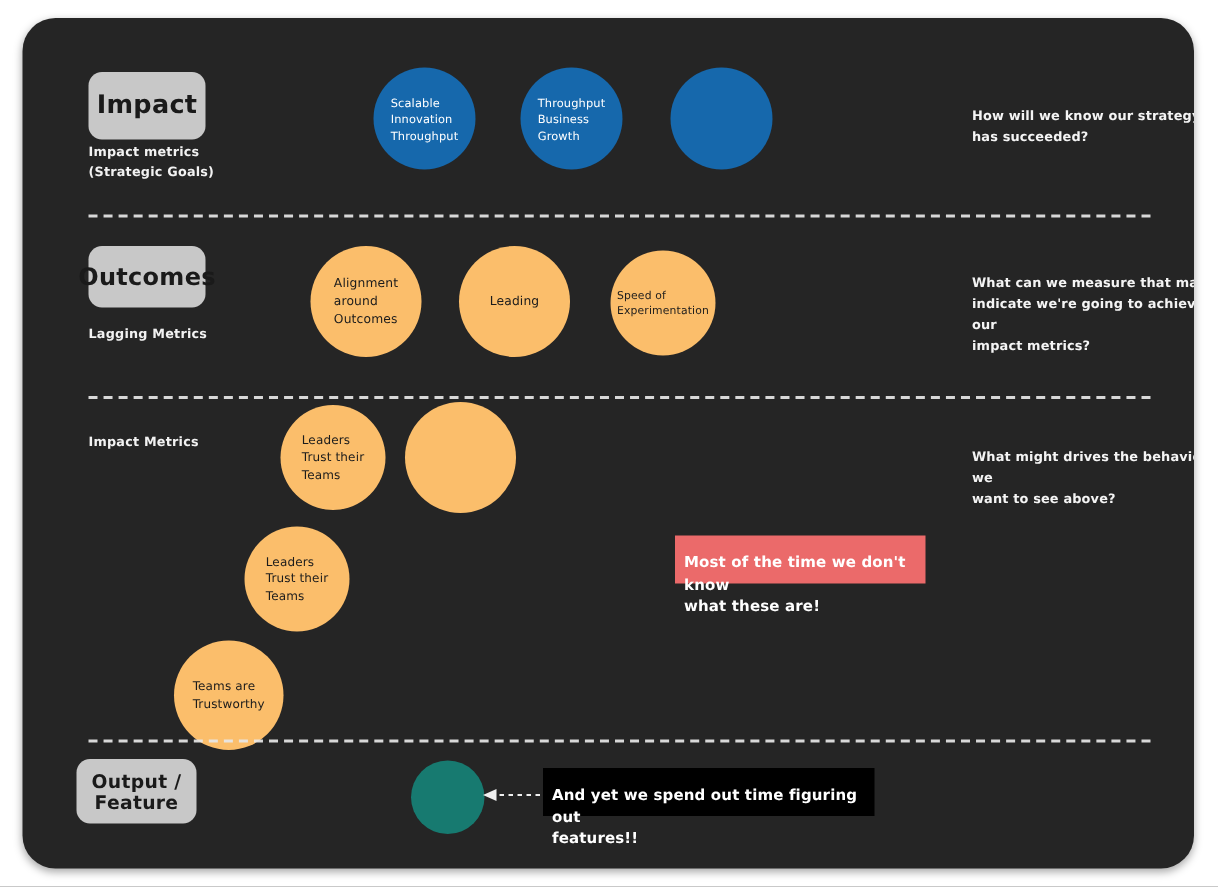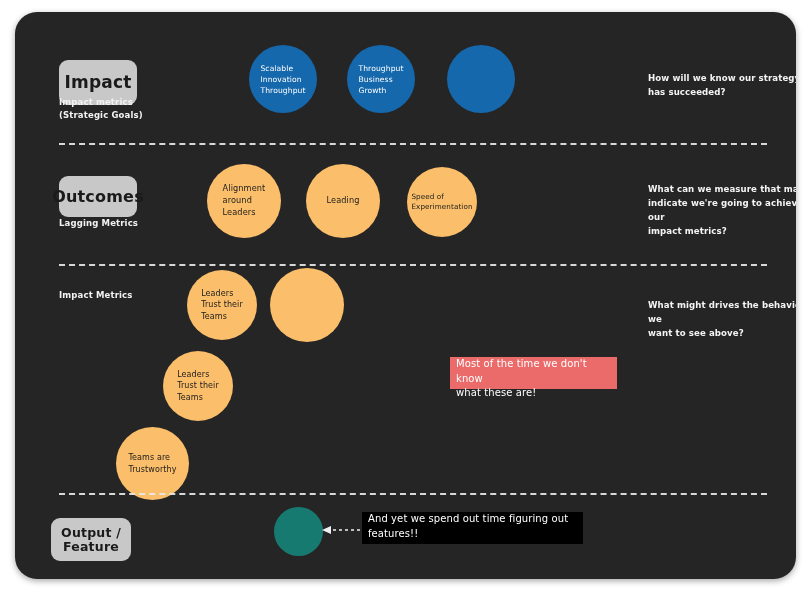--- a/index.html
+++ b/index.html
@@ -38,21 +38,20 @@
     color: #1a1a1a;
     border-radius: 9px;
     display: flex;
     align-items: center;
     justify-content: center;
     font-weight: 700;
     letter-spacing: .2px;
     text-align: center;
     line-height: 1.12;
     font-family: "DejaVu Sans", sans-serif;
-    margin-top: 12px;
   }
 
   .lane-sub {
     position: absolute;
     color: #f2f2f2;
     font-size: 8.5px;
     line-height: 1.5;
     font-weight: 700;
     letter-spacing: .15px;
     white-space: pre-line;
@@ -83,23 +82,23 @@
     font-weight: 700;
     letter-spacing: .1px;
     white-space: pre-line;
   }
 
   .callout {
     position: absolute;
     color: #ffffff;
     font-size: 10px;
     line-height: 1.45;
-    font-weight: 400;
+    font-weight: 700;
     letter-spacing: .1px;
-    padding: 0 6px 5px 6px;
+    padding: 12px 6px 5px 6px;
     box-sizing: border-box;
     white-space: pre-line;
   }
   .callout.red  { background: #EB6A6A; }
   .callout.teal { background: #000000; }
 
   .connector { position: absolute; }
   .connector line { stroke: #f0f0f0; stroke-width: 1.4; stroke-dasharray: 3 3; }
   .connector polygon { fill: #f0f0f0; }
 </style>
@@ -127,21 +126,21 @@
 has succeeded?</div>
 
   <div class="divider" style="left:44px; top:131px; width:708px;"></div>
 
   <div class="lane-chip" style="left:44px; top:152px; width:78px; height:41px; font-size:16px;">Outcomes</div>
 
   <div class="lane-sub" style="left:44px; top:205px; width:140px;">Lagging Metrics</div>
 
   <div class="bubble amber" style="left:192px; top:152px; width:74px; height:74px; font-size:8.2px;">Alignment
 around
-Leaders</div>
+Outcomes</div>
 
   <div class="bubble amber" style="left:291px; top:152px; width:74px; height:74px; font-size:8.2px;">Leading</div>
 
   <div class="bubble amber" style="left:392px; top:155px; width:70px; height:70px; font-size:7.2px;">Speed of
 Experimentation</div>
 
   <div class="note" style="left:633px; top:171px; width:168px;">What can we measure that may
 indicate we're going to achieve our
 impact metrics?</div>
 

